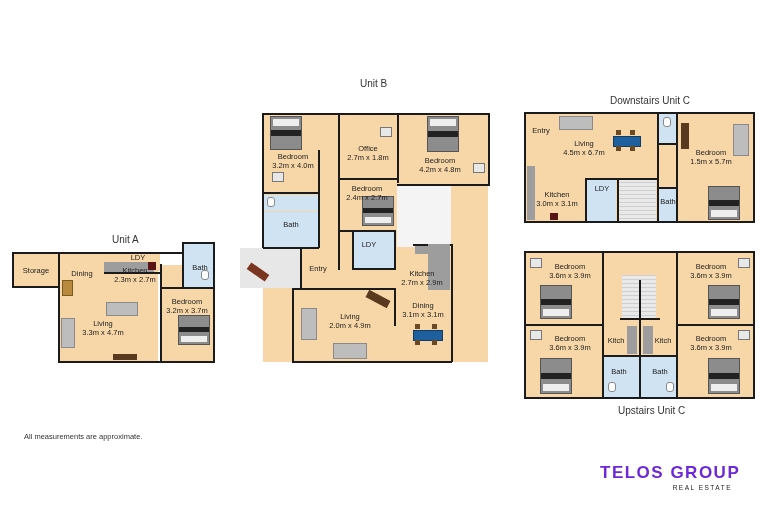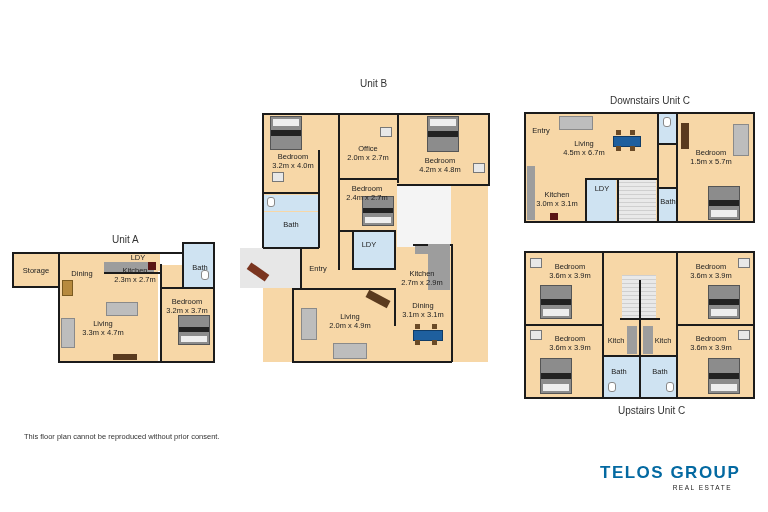--- a/index.html
+++ b/index.html
@@ -19,21 +19,21 @@
   .table.wood{background:#b78a3e;border-color:#7a5a20;}
   .chair{position:absolute;width:5px;height:5px;background:#6a4a26;}
   .stairs{position:absolute;background:repeating-linear-gradient(0deg,#e9e9e9 0 3px,#cfcfcf 3px 4px);}
   .desk{position:absolute;width:10px;height:8px;background:#e8e8e8;border:1px solid #777;}
   .counter{position:absolute;background:#9d9d9d;}
   .stove{position:absolute;background:#5a1414;}
   .tv{position:absolute;background:#5a3a1e;}
   .toilet{position:absolute;width:6px;height:8px;background:#fff;border:1px solid #888;border-radius:3px;}
   .disclaimer{position:absolute;left:24px;top:432px;font-size:7.5px;line-height:9.2px;color:#333;}
   .logo{position:absolute;left:600px;top:463px;width:140px;}
-  .logo-main{font-size:17px;font-weight:bold;letter-spacing:1.5px;color:#0369a1;white-space:nowrap;}
+  .logo-main{font-size:17px;font-weight:bold;letter-spacing:1.5px;color:#6d28d9;white-space:nowrap;}
   .logo-sub{font-size:6.5px;letter-spacing:1.5px;color:#1a1a1a;text-align:right;margin-top:1px;margin-right:8px;}
 </style>
 </head>
 <body>
 
 <div>
   <div class="title" style="left:112px;top:234px;">Unit A</div>
 
   <div class="room" style="left:12px;top:253px;width:46px;height:34px;"></div>
   <div class="room" style="left:58px;top:253px;width:100px;height:110px;"></div>
@@ -149,21 +149,21 @@
   <div class="chair" style="left:432px;top:324px;"></div>
   <div class="chair" style="left:415px;top:340px;"></div>
   <div class="chair" style="left:432px;top:340px;"></div>
 
   <div class="lbl" style="left:293px;top:161px;">
       <div>Bedroom</div>
       <div>3.2m x 4.0m</div>
     </div>
   <div class="lbl" style="left:368px;top:153px;">
       <div>Office</div>
-      <div>2.0m x 2.7m</div>
+      <div>2.7m x 1.8m</div>
     </div>
   <div class="lbl" style="left:440px;top:165px;">
       <div>Bedroom</div>
       <div>4.2m x 4.8m</div>
     </div>
   <div class="lbl" style="left:367px;top:193px;">
       <div>Bedroom</div>
       <div>2.4m x 2.7m</div>
     </div>
   <div class="lbl" style="left:291px;top:224px;">
@@ -313,19 +313,19 @@
       <div>Bath</div>
     </div>
   <div class="lbl" style="left:660px;top:371px;">
       <div>Bath</div>
     </div>
 
   <div class="title" style="left:618px;top:405px;">Upstairs Unit C</div>
 </div>
 
 <div class="disclaimer">
-  <div>This floor plan cannot be reproduced without prior consent.</div>
+  <div>All measurements are approximate.</div>
 </div>
 
 <div class="logo">
   <div class="logo-main">TELOS GROUP</div>
   <div class="logo-sub">REAL ESTATE</div>
 </div>
 
 </body></html>

